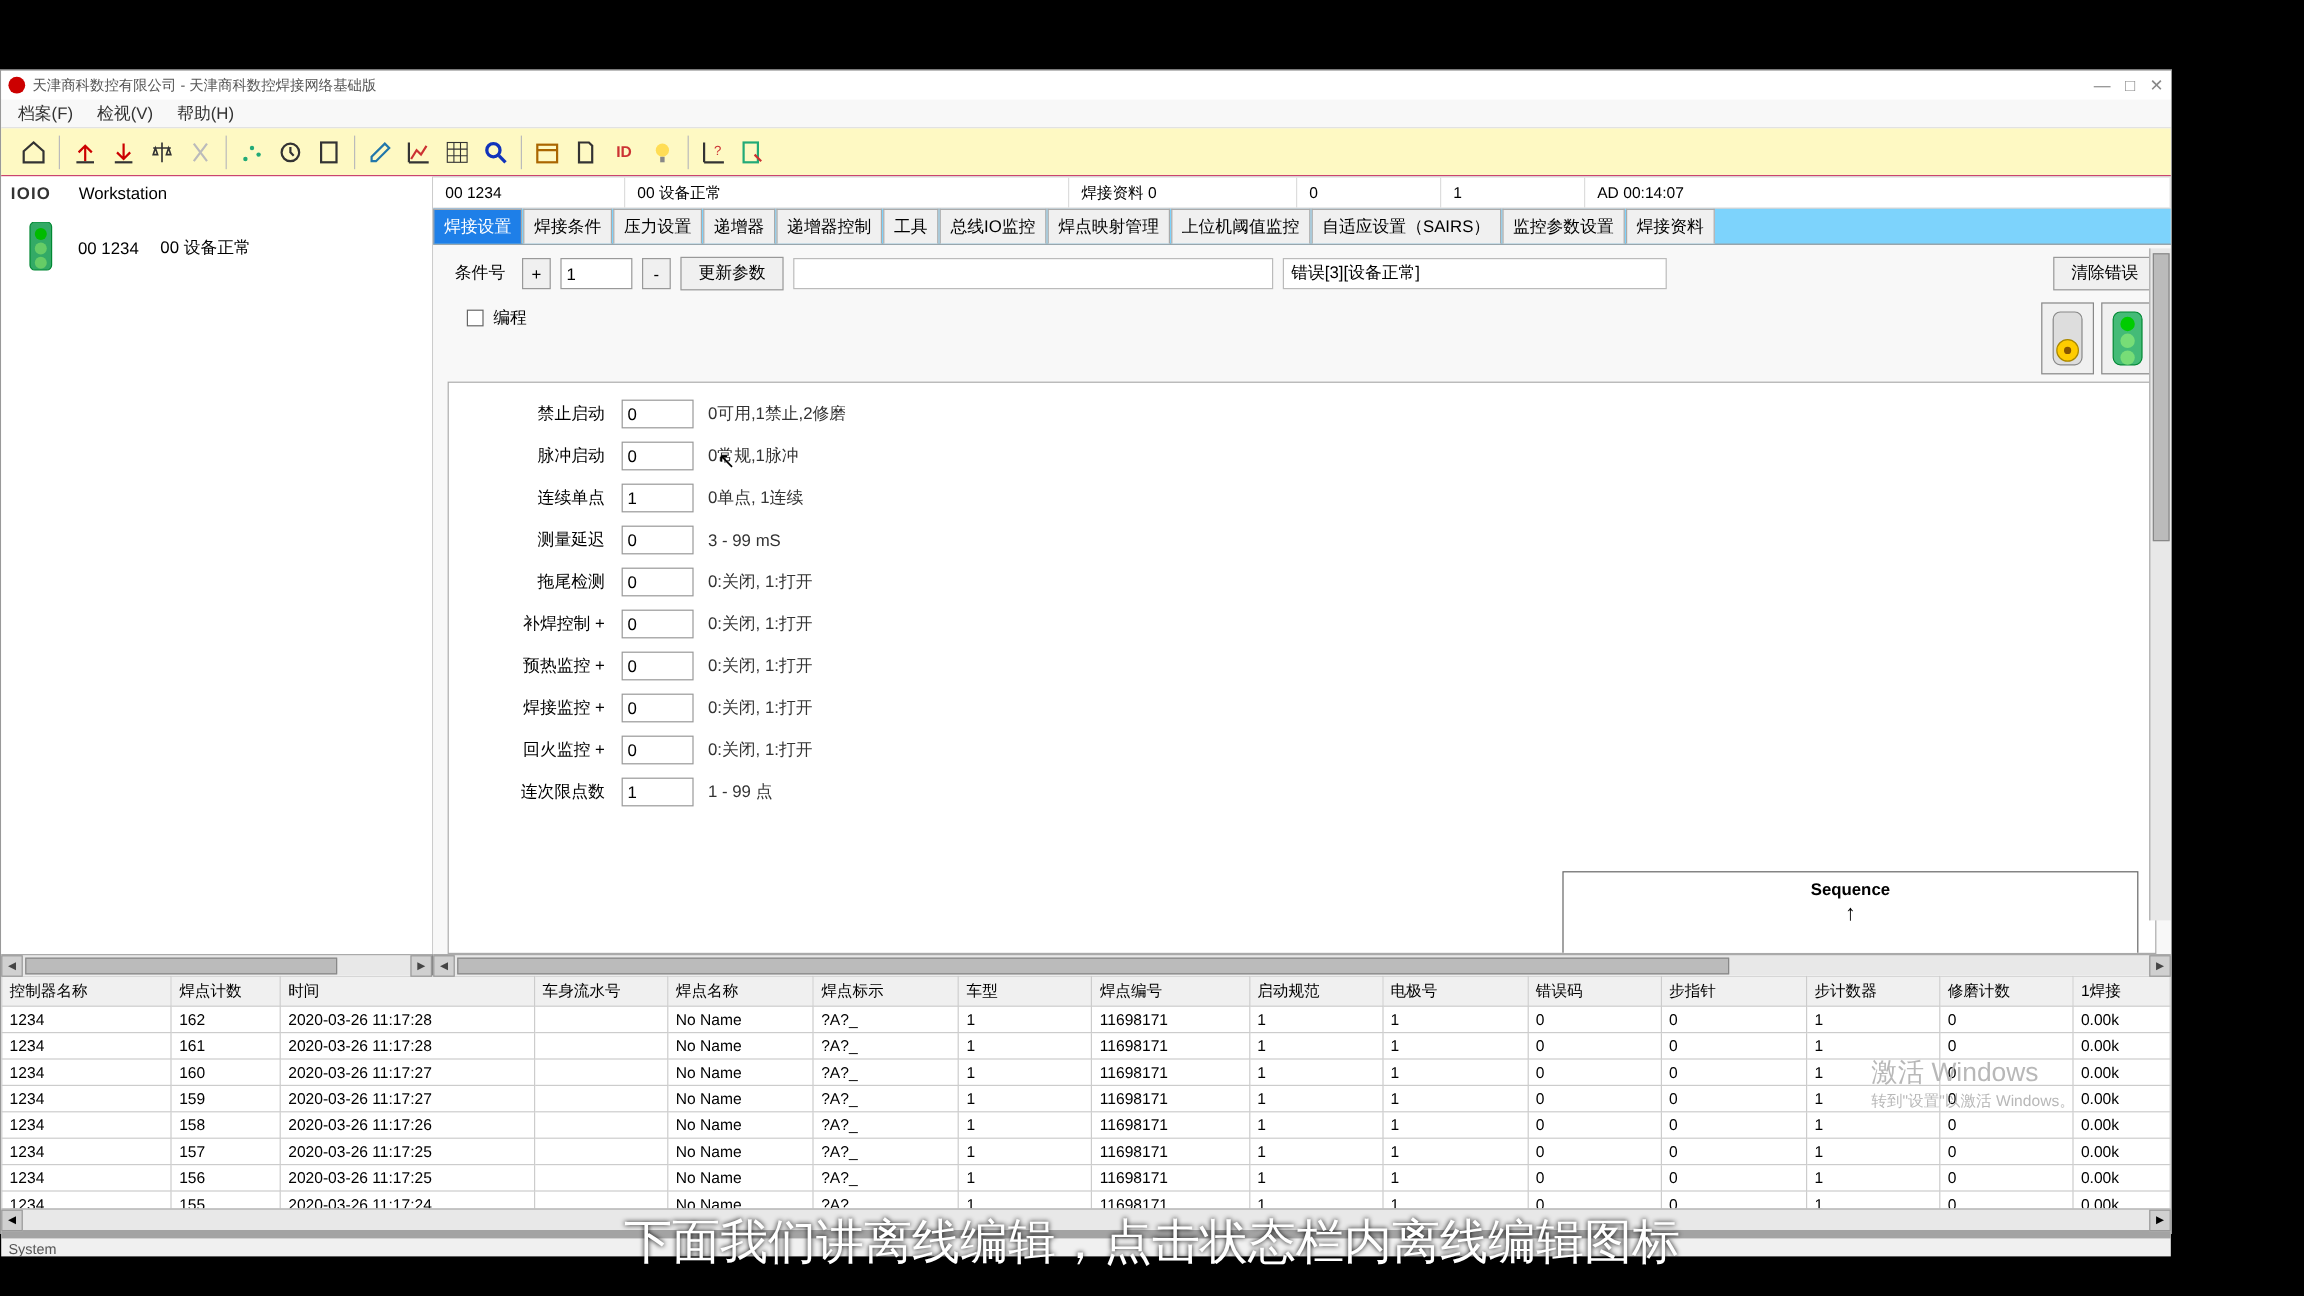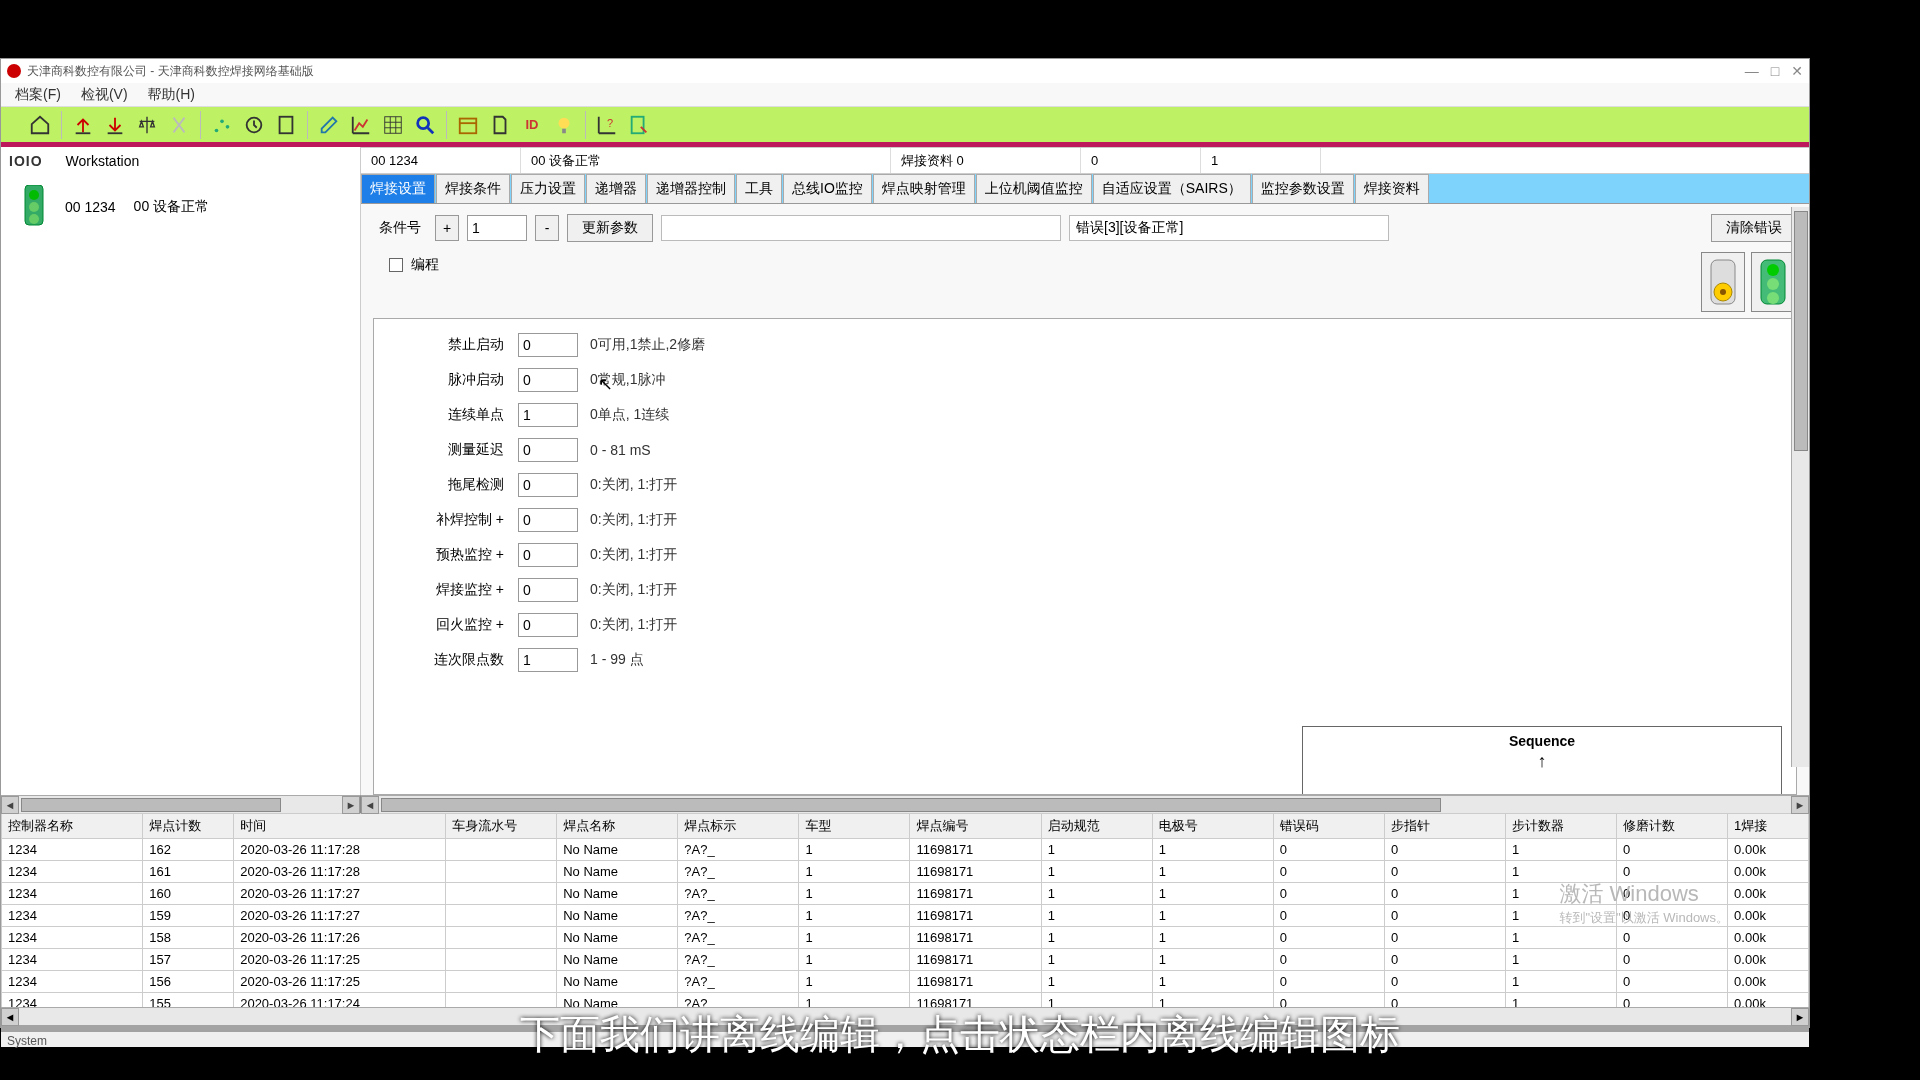--- a/index.html
+++ b/index.html
@@ -4,21 +4,21 @@
 <style>
 * { box-sizing: border-box; margin: 0; padding: 0; font-family: "Microsoft YaHei", SimSun, sans-serif; }
 body { width: 1920px; height: 1080px; background: #000; overflow: hidden; position: relative; }
 .app-window { position: absolute; left: 0; top: 58px; width: 1810px; height: 970px; background: #fff; border: 1px solid #999; }
 .titlebar { height: 24px; background: #fff; display: flex; align-items: center; padding: 0 6px; font-size: 12px; color: #555; }
 .titlebar .logo { width: 14px; height: 14px; border-radius: 50%; background: #c00; margin-right: 6px; }
 .titlebar .winbtns { margin-left: auto; display: flex; gap: 12px; }
 .titlebar .winbtns span { font-size: 14px; color: #888; cursor: pointer; }
 .menubar { height: 24px; background: #f8f8f8; border-bottom: 1px solid #ddd; display: flex; align-items: center; padding: 0 4px; font-size: 14px; color: #333; }
 .menubar div { padding: 0 10px; cursor: pointer; }
-.toolbar { height: 40px; background: #bef264; border-bottom: 5px solid #be185d; display: flex; align-items: center; padding: 0 24px; gap: 2px; }
+.toolbar { height: 40px; background: #fef9c3; border-bottom: 1px solid #be185d; display: flex; align-items: center; padding: 0 12px; gap: 2px; }
 .toolbar .tbtn { width: 30px; height: 32px; display: flex; align-items: center; justify-content: center; cursor: pointer; border: 1px solid transparent; }
 .toolbar .sep { width: 1px; height: 28px; background: #bbb; margin: 0 4px; }
 .toolbar svg, .toolbar .glyph { width: 22px; height: 22px; }
 .body-area { display: flex; height: 648px; }
 .sidebar { width: 360px; background: #fff; border-right: 1px solid #ccc; }
 .sidebar .ws-header { padding: 6px 8px; font-size: 14px; display: flex; align-items: center; gap: 23px; }
 .sidebar .ws-header .brand { font-weight: bold; color: #333; letter-spacing: 1px; }
 .sidebar .node { display: flex; align-items: center; padding: 10px 20px; font-size: 14px; gap: 18px; }
 .sidebar .node .signal { width: 26px; height: 44px; }
 .main-panel { flex: 1; background: #f8f8f8; position: relative; border-top: 1px solid #ccc; display: flex; flex-direction: column; }
@@ -213,20 +213,21 @@
       </div>
     </div>
 
     <div class="main-panel">
       <div class="status-row">
         <div class="cell" style="width:160px">00 1234</div>
         <div class="cell" style="width:370px">00 设备正常</div>
         <div class="cell" style="width:190px">焊接资料 0</div>
         <div class="cell" style="width:120px">0</div>
         <div class="cell" style="width:120px">1</div>
+        <div class="cell" style="flex:1">AD 00:14:07</div>
       </div>
 
       <div class="tabs-row" id="tabs">
           <div class="tab active">焊接设置</div>
           <div class="tab">焊接条件</div>
           <div class="tab">压力设置</div>
           <div class="tab">递增器</div>
           <div class="tab">递增器控制</div>
           <div class="tab">工具</div>
           <div class="tab">总线IO监控</div>
@@ -288,21 +289,21 @@
               <div class="fdesc">0常规,1脉冲</div>
             </div>
             <div class="form-row">
               <div class="flabel">连续单点</div>
               <input value="1" style="">
               <div class="fdesc">0单点, 1连续</div>
             </div>
             <div class="form-row">
               <div class="flabel">测量延迟</div>
               <input value="0" style="">
-              <div class="fdesc">0 - 81 mS</div>
+              <div class="fdesc">3 - 99 mS</div>
             </div>
             <div class="form-row">
               <div class="flabel">拖尾检测</div>
               <input value="0" style="">
               <div class="fdesc">0:关闭, 1:打开</div>
             </div>
             <div class="form-row">
               <div class="flabel">补焊控制 +</div>
               <input value="0" style="">
               <div class="fdesc">0:关闭, 1:打开</div>

